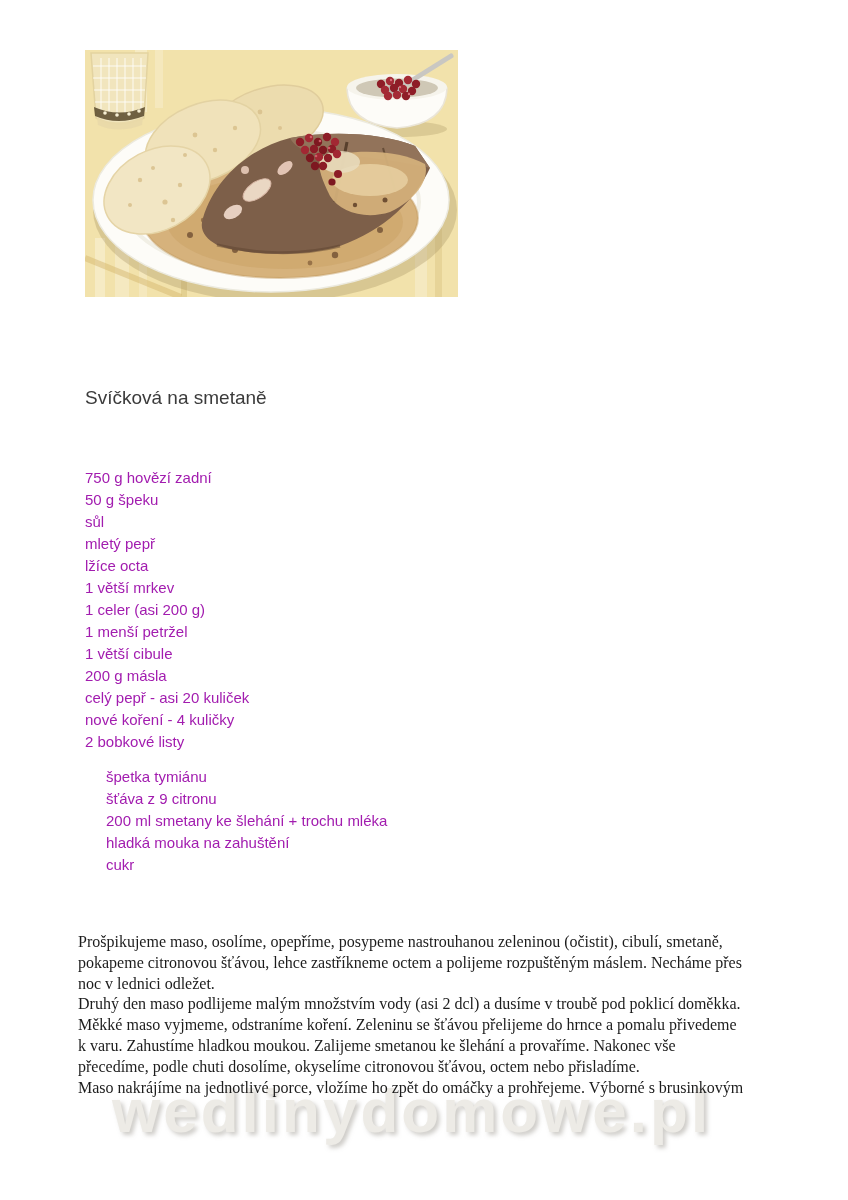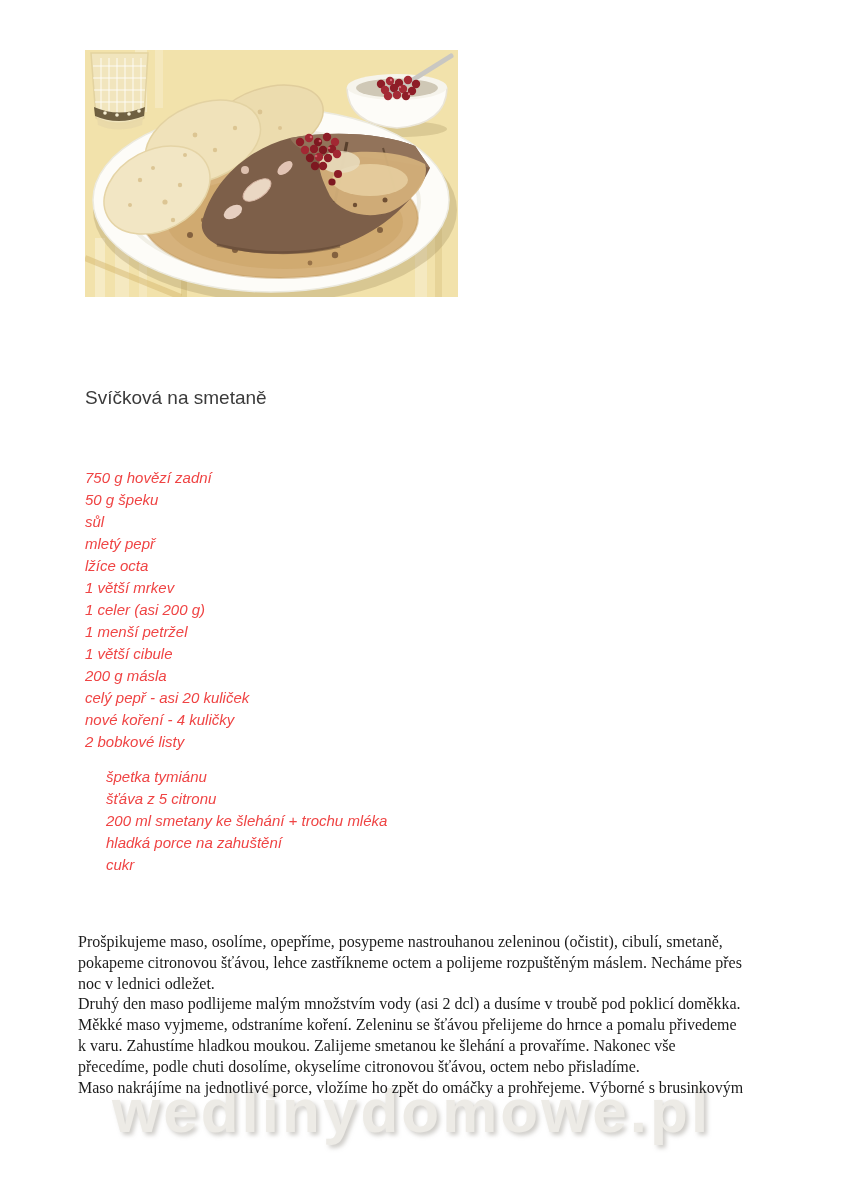--- a/index.html
+++ b/index.html
@@ -24,22 +24,21 @@
     font-size: 19px;
     line-height: 26px;
     color: #3b3b3b;
     white-space: nowrap;
   }
   .ingredients {
     position: absolute;
     left: 85px;
     font-size: 15px;
     line-height: 22px;
-    color: #ef4444;
-    font-style: italic;
+    color: #a21caf;
   }
   .ingredients.group-1 { top: 467px; }
   .ingredients.group-2 { top: 766px; margin-left: 21px; }
   .ing-line { white-space: nowrap; }
   .instructions {
     position: absolute;
     left: 78px; top: 932px;
     font-family: "Liberation Serif", "DejaVu Serif", serif;
     font-size: 16px;
     line-height: 20.8px;
@@ -230,23 +229,23 @@
     <div class="ing-line">1 menší petržel</div>
     <div class="ing-line">1 větší cibule</div>
     <div class="ing-line">200 g másla</div>
     <div class="ing-line">celý pepř - asi 20 kuliček</div>
     <div class="ing-line">nové koření - 4 kuličky</div>
     <div class="ing-line">2 bobkové listy</div>
   </div>
 
   <div class="ingredients group-2">
     <div class="ing-line">špetka tymiánu</div>
-    <div class="ing-line">šťáva z 5 citronu</div>
+    <div class="ing-line">šťáva z 9 citronu</div>
     <div class="ing-line">200 ml smetany ke šlehání + trochu mléka</div>
-    <div class="ing-line">hladká porce na zahuštění</div>
+    <div class="ing-line">hladká mouka na zahuštění</div>
     <div class="ing-line">cukr</div>
   </div>
 
   <div class="instructions">
     <div class="instr-line">Prošpikujeme maso, osolíme, opepříme, posypeme nastrouhanou zeleninou (očistit), cibulí, smetaně,</div>
     <div class="instr-line">pokapeme citronovou šťávou, lehce zastříkneme octem a polijeme rozpuštěným máslem. Necháme přes</div>
     <div class="instr-line">noc v lednici odležet.</div>
     <div class="instr-line">Druhý den maso podlijeme malým množstvím vody (asi 2 dcl) a dusíme v troubě pod poklicí doměkka.</div>
     <div class="instr-line">Měkké maso vyjmeme, odstraníme koření. Zeleninu se šťávou přelijeme do hrnce a pomalu přivedeme</div>
     <div class="instr-line">k varu. Zahustíme hladkou moukou. Zalijeme smetanou ke šlehání a provaříme. Nakonec vše</div>

